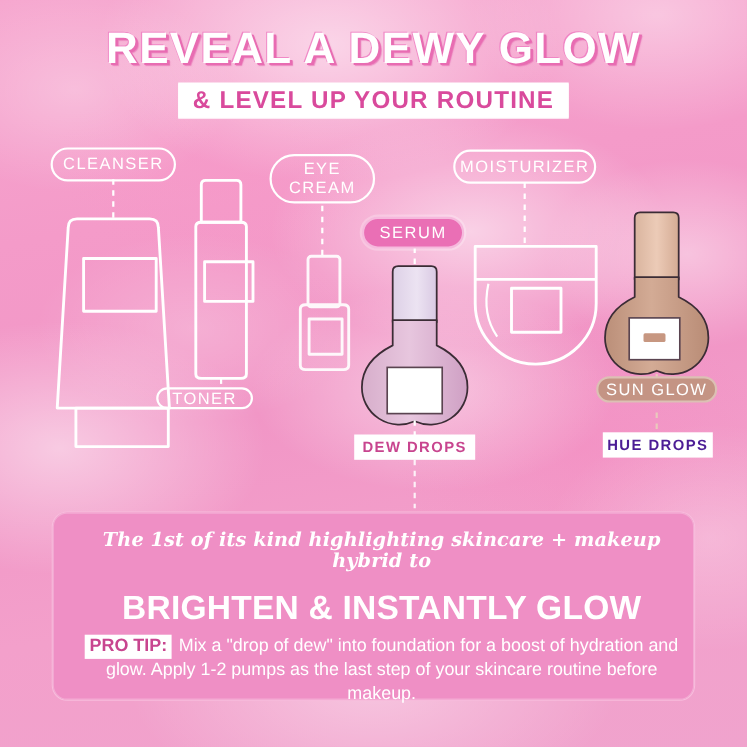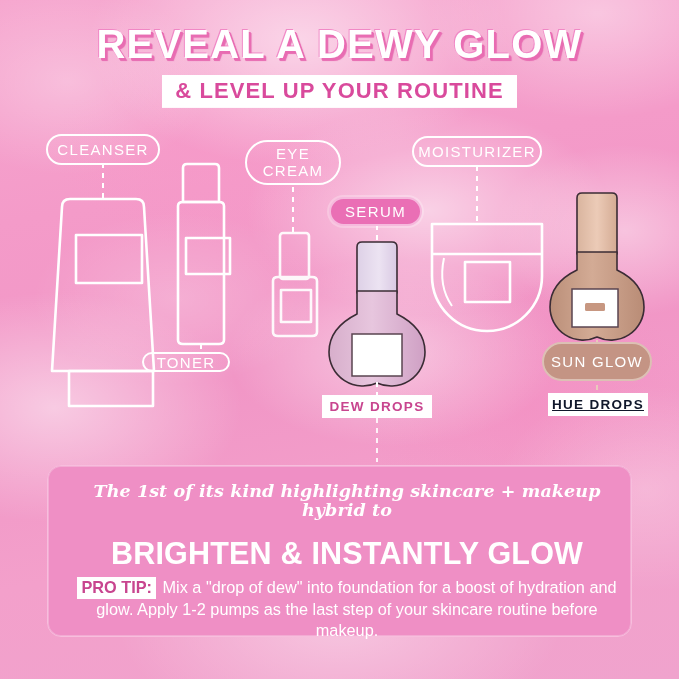--- a/index.html
+++ b/index.html
@@ -65,21 +65,21 @@
   .pill.filled-sun{
     background:#c49484;border-color:#dcc0b4;color:#ffffff;
     font-size:15px;letter-spacing:1.3px;
   }
   .tag{
     position:absolute;display:flex;align-items:center;justify-content:center;
     background:#ffffff;box-sizing:border-box;
     font-weight:bold;font-size:13.5px;letter-spacing:1.3px;
   }
   .tag.dew{color:#c8458f;}
-  .tag.hue{color:#0f172a;text-decoration:underline;}
+  .tag.hue{color:#4c1d95;}
 
   .artwork{position:absolute;left:0;top:0;width:679px;height:679px;pointer-events:none;}
 
   
   .panel{
     position:absolute;left:47px;top:465px;width:585px;height:172px;
     box-sizing:border-box;border-radius:14px;
     background:#ef8fc5;border:1.5px solid #f7bedd;
     box-shadow:0 0 0 1px rgba(255,255,255,.25) inset;
     text-align:center;color:#ffffff;padding:16px 11px 0 26px;
@@ -196,21 +196,21 @@
 
     <div class="pill two-line" style="left:245px;top:16px;width:96px;height:45px;flex-direction:column;">
       <span>EYE</span>
       <span>CREAM</span>
     </div>
 
     <div class="pill" style="left:412px;top:12px;width:130px;height:31px;">MOISTURIZER</div>
 
     <div class="pill filled-serum" style="left:329px;top:73px;width:93px;height:29px;">SERUM</div>
 
-    <div class="pill filled-sun" style="left:542px;top:218px;width:110px;height:39px;">SUN GLOW</div>
+    <div class="pill filled-sun" style="left:542px;top:218px;width:110px;height:24px;">SUN GLOW</div>
 
     <div class="tag dew" style="left:322px;top:271px;width:110px;height:23px;">DEW DROPS</div>
 
     <div class="tag hue" style="left:548px;top:269px;width:100px;height:23px;">HUE DROPS</div>
   </div>
 
   <div class="panel">
     <div class="serifline">The 1st of its kind highlighting skincare + makeup hybrid to</div>
     <div class="bigline">BRIGHTEN &amp; INSTANTLY GLOW</div>
     <div class="body">

